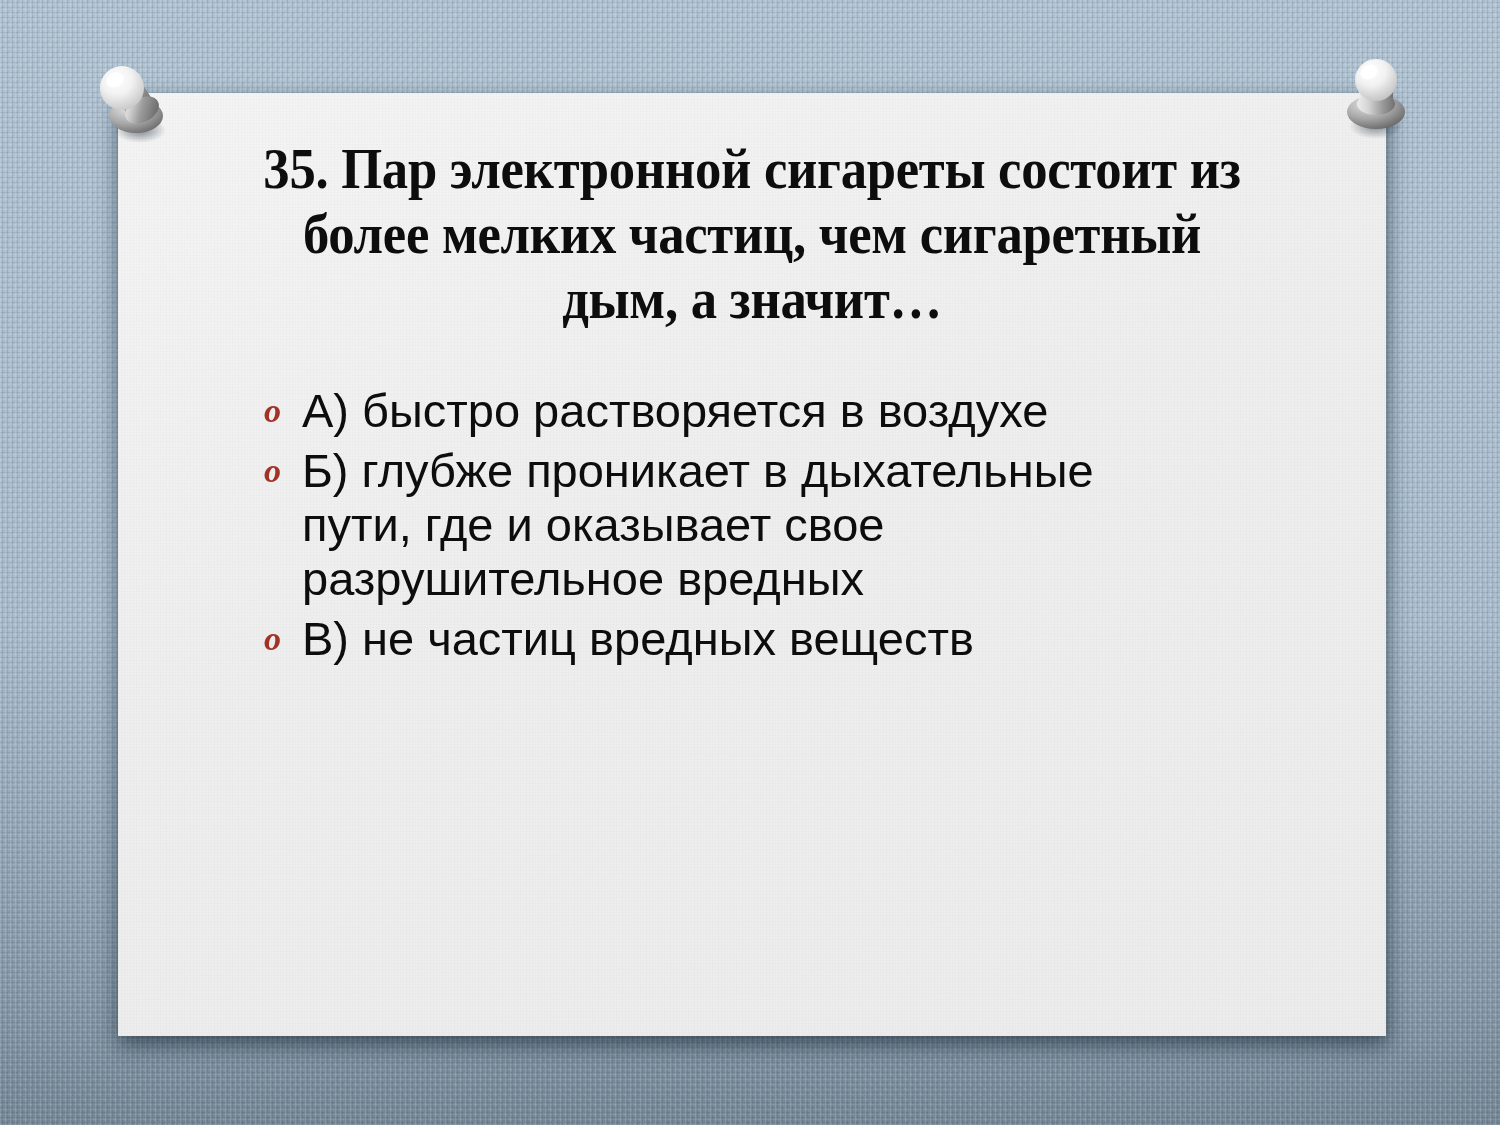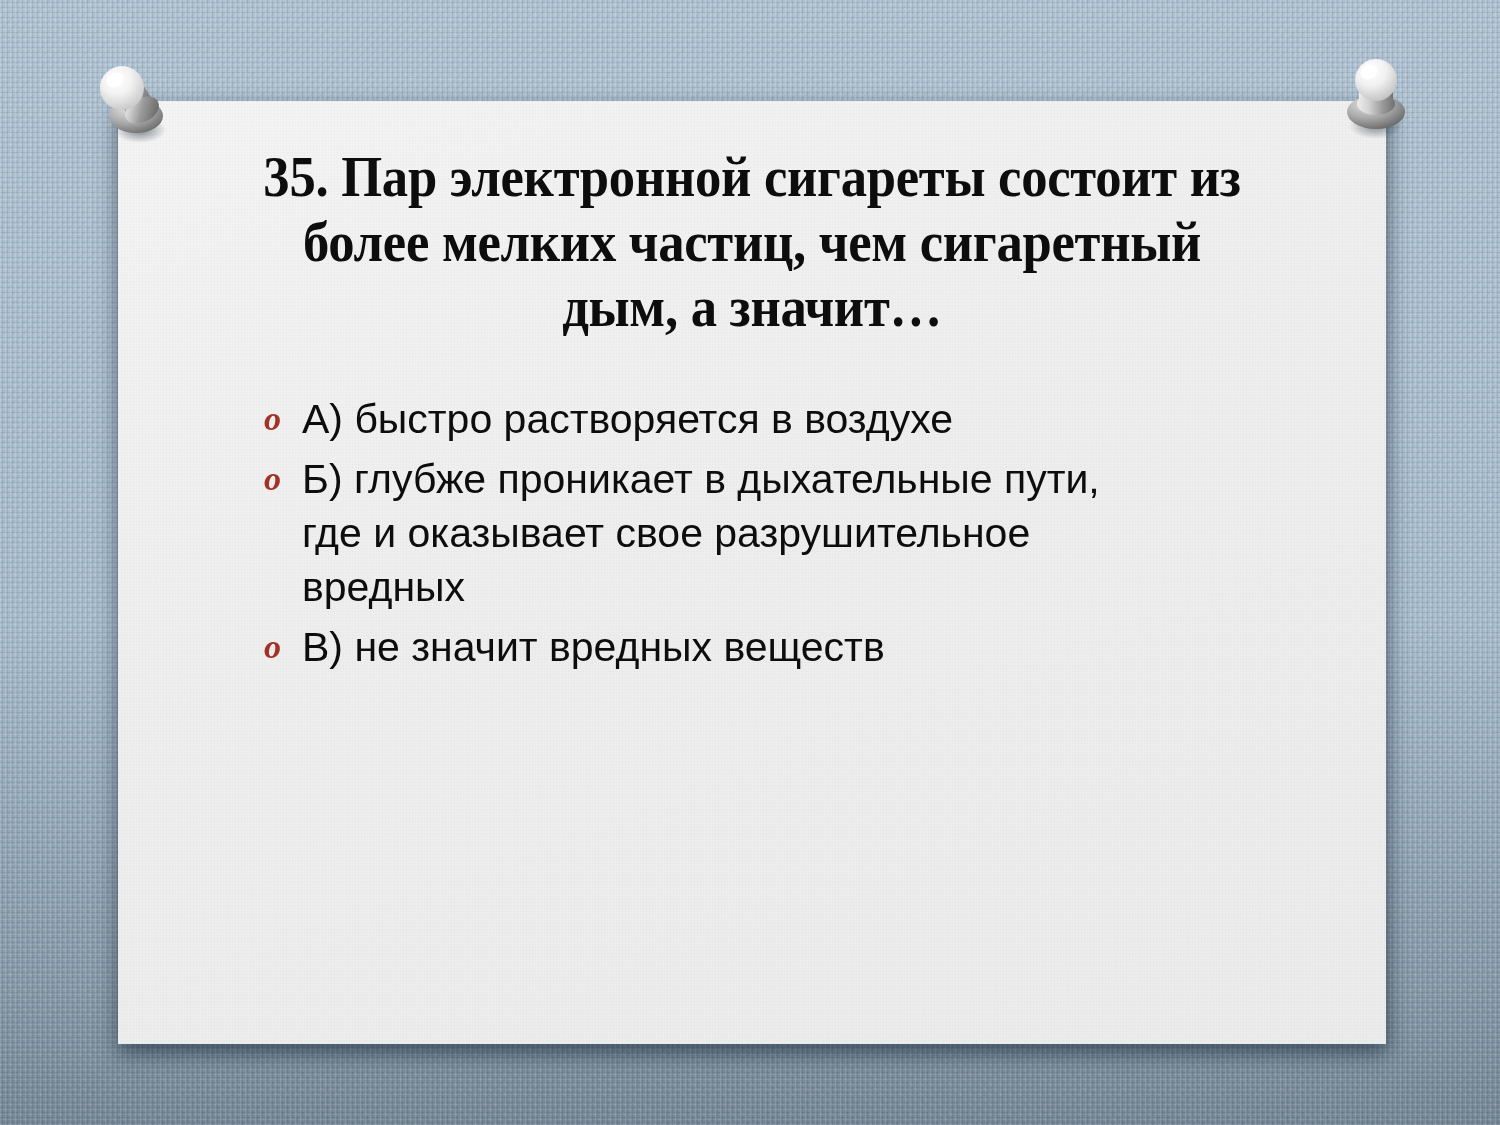--- a/index.html
+++ b/index.html
@@ -65,21 +65,21 @@
         rgba(30,50,68,0.07) 0px,
         rgba(30,50,68,0.07) 2px,
         rgba(0,0,0,0.00) 2px,
         rgba(0,0,0,0.00) 7px);
   }
 
   
   .paper {
     position: absolute;
     left: 118px;
-    top: 101px;
+    top: 93px;
     width: 1268px;
     height: 943px;
     background:
       repeating-linear-gradient(0deg,
         rgba(0,0,0,0.012) 0px,
         rgba(0,0,0,0.012) 1px,
         rgba(255,255,255,0.00) 1px,
         rgba(255,255,255,0.00) 3px),
       repeating-linear-gradient(90deg,
         rgba(0,0,0,0.012) 0px,
@@ -135,21 +135,21 @@
     font-size: 34px;
     line-height: 54px;
     color: #a33226;
     text-align: left;
     padding-left: 4px;
     box-sizing: border-box;
   }
 
   .bullet-text {
     font-family: "Liberation Sans", sans-serif;
-    font-size: 41px;
+    font-size: 47px;
     line-height: 54px;
     color: #0d0d0d;
     max-width: 840px;
   }
 
   
   .pin {
     position: absolute;
     width: 86px;
     height: 96px;
@@ -178,21 +178,21 @@
           <span class="bullet-text">А) быстро растворяется в воздухе</span>
         </li>
 
         <li class="bullet-item">
           <span class="bullet-marker">o</span>
           <span class="bullet-text">Б) глубже проникает в дыхательные пути, где и оказывает свое разрушительное вредных</span>
         </li>
 
         <li class="bullet-item">
           <span class="bullet-marker">o</span>
-          <span class="bullet-text">В) не значит вредных веществ</span>
+          <span class="bullet-text">В) не частиц вредных веществ</span>
         </li>
 
       </ul>
     </div>
   </div>
 
   <div class="pin pin-left">
     <svg viewBox="0 0 86 96" width="86" height="96" aria-hidden="true">
       <defs>
         <radialGradient id="pinHeadL" cx="38%" cy="30%" r="72%">

